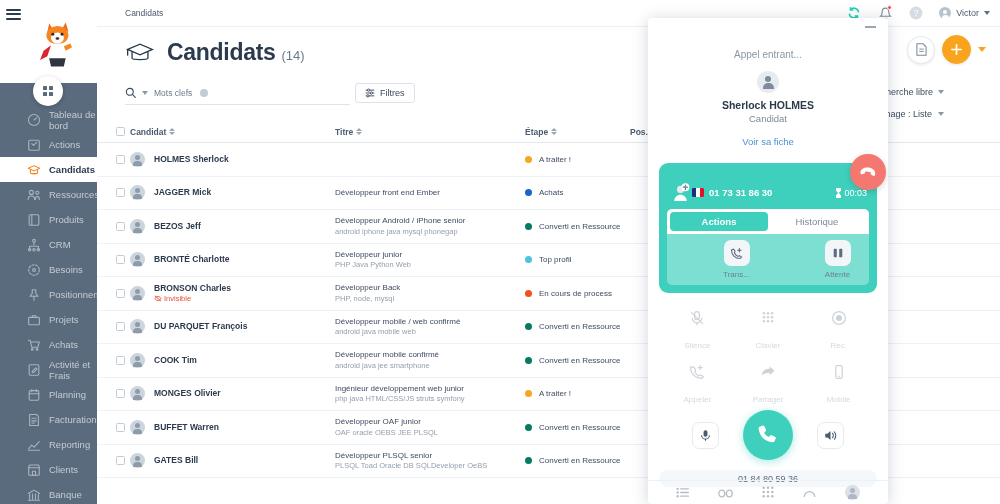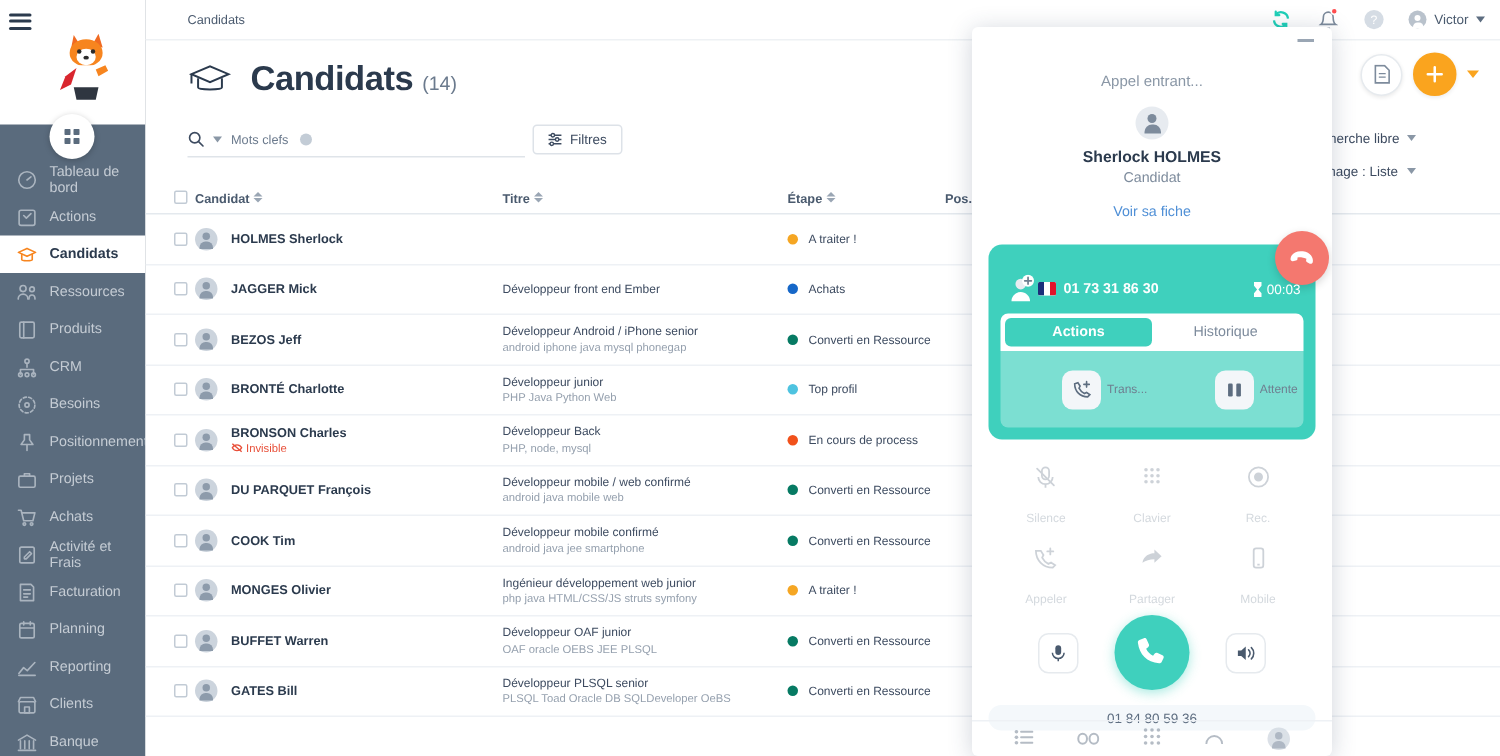--- a/index.html
+++ b/index.html
@@ -25,21 +25,21 @@
     position: absolute; left: 33px; top: 76px; width: 30px; height: 30px;
     border-radius: 50%; background: #fff; box-shadow: 0 1px 4px rgba(0,0,0,.22);
     display: flex; align-items: center; justify-content: center; z-index: 5;
   }
   .grid-dots { display:grid; grid-template-columns: 4px 4px; grid-template-rows:4px 4px; gap:2px; }
   .grid-dots i { display:block; background:#5a6b7d; border-radius:0.5px; }
 
   #nav { padding-top: 24px; }
   .nav-item {
     position: relative; display: flex; align-items: center;
-    height: 25px; padding-left: 10px; color: #c5ccd4;
+    height: 25px; padding-left: 26px; color: #c5ccd4;
     font-size: 9.5px; cursor: pointer;
   }
   .nav-item .ni-icon { width: 16px; height: 14px; flex: 0 0 16px; margin-right: 7px;
     display:flex; align-items:center; justify-content:center; }
   .nav-item .ni-icon svg { display:block; }
   .nav-item.active { background: #ffffff; color: #2b3a4d; font-weight: bold; }
 
   
   #topbar {
     position: absolute; left: 97px; top: 0; right: 0; height: 27px;
@@ -142,21 +142,21 @@
   #cp-number { font-size:9.5px; color:#ffffff; font-weight:bold; display:flex; align-items:center;}
   #cp-timer { margin-left:auto; font-size:9px; color:#ffffff; display:flex;align-items:center;gap:2px;}
 
   #cp-tabs { position:absolute; left:8px; top:46px; right:8px; height:25px; background:#fff;
      border-radius:5px 5px 0 0; display:flex; padding:3px; }
   .cp-tab { flex:1; display:flex; align-items:center; justify-content:center; font-size:9.5px;
      color:#7d8b9c; border-radius:4px; }
   .cp-tab.active { background:#3fd0bd; color:#fff; font-weight:bold; }
   #cp-actions { position:absolute; left:8px; top:71px; right:8px; bottom:8px;
      background:rgba(255,255,255,.32); border-radius:0 0 5px 5px; display:flex; }
-  .cp-act { flex:1; display:flex; flex-direction:row; align-items:center; justify-content:center; gap:4px;padding-left:38px;}
+  .cp-act { flex:1; display:flex; flex-direction:column; align-items:center; justify-content:center; gap:4px;padding-left:38px;}
   .cp-act .sq { width:26px;height:26px;border-radius:7px;background:#f3f6f9;display:flex;align-items:center;justify-content:center;}
   .cp-act .lbl { font-size:8px; color:#6e7f90;}
 
   #cp-grid { position:absolute; left:14px; top:292px; right:14px; display:grid;
      grid-template-columns:repeat(3,1fr); row-gap:14px; opacity:.30; }
   .gi { display:flex; flex-direction:column; align-items:center; gap:15px;}
   .gi .lbl { font-size:8px; color:#6e7f90;}
 
   #cp-controls { position:absolute; left:0; right:0; top:392px; display:flex;
       align-items:center; justify-content:center; gap:24px;}
@@ -310,34 +310,34 @@
             <svg width="14" height="14" viewBox="0 0 16 16" fill="none" stroke="#aab4bf" stroke-width="1.25" stroke-linecap="round" stroke-linejoin="round">
               <rect x="2.5" y="2" width="11" height="12" rx="1.3"></rect>
               <path d="M6 9.5l4-4 1.4 1.4-4 4H6z"></path>
             </svg>
           </span>
           <span>Activité et Frais</span>
         </div>
         <div class="nav-item">
           <span class="ni-icon">
             <svg width="14" height="14" viewBox="0 0 16 16" fill="none" stroke="#aab4bf" stroke-width="1.25" stroke-linecap="round" stroke-linejoin="round">
+              <rect x="2.5" y="3" width="11" height="11" rx="1.3"></rect>
+              <path d="M2.5 6.5h11M5.5 1.8v2.4M10.5 1.8v2.4"></path>
+            </svg>
+          </span>
+          <span>Planning</span>
+        </div>
+        <div class="nav-item">
+          <span class="ni-icon">
+            <svg width="14" height="14" viewBox="0 0 16 16" fill="none" stroke="#aab4bf" stroke-width="1.25" stroke-linecap="round" stroke-linejoin="round">
               <path d="M3 1.8h8l2 2v10.4H3z"></path>
               <path d="M5.5 6h5M5.5 9h5M5.5 11.5h3"></path>
             </svg>
           </span>
           <span>Facturation</span>
-        </div>
-        <div class="nav-item">
-          <span class="ni-icon">
-            <svg width="14" height="14" viewBox="0 0 16 16" fill="none" stroke="#aab4bf" stroke-width="1.25" stroke-linecap="round" stroke-linejoin="round">
-              <rect x="2.5" y="3" width="11" height="11" rx="1.3"></rect>
-              <path d="M2.5 6.5h11M5.5 1.8v2.4M10.5 1.8v2.4"></path>
-            </svg>
-          </span>
-          <span>Planning</span>
         </div>
         <div class="nav-item">
           <span class="ni-icon">
             <svg width="14" height="14" viewBox="0 0 16 16" fill="none" stroke="#aab4bf" stroke-width="1.25" stroke-linecap="round" stroke-linejoin="round">
               <path d="M1.8 12.5l3.6-4.4 2.8 2.3 5.8-6.2"></path>
               <path d="M1.8 14h12.4"></path>
             </svg>
           </span>
           <span>Reporting</span>
         </div>

